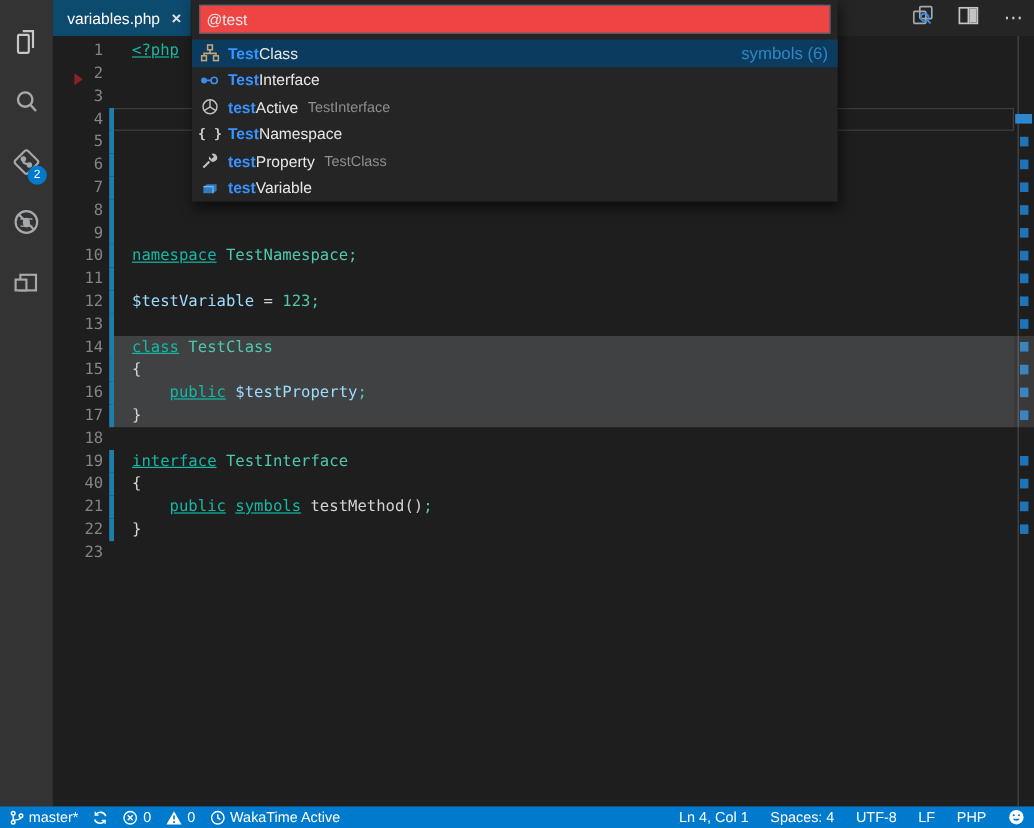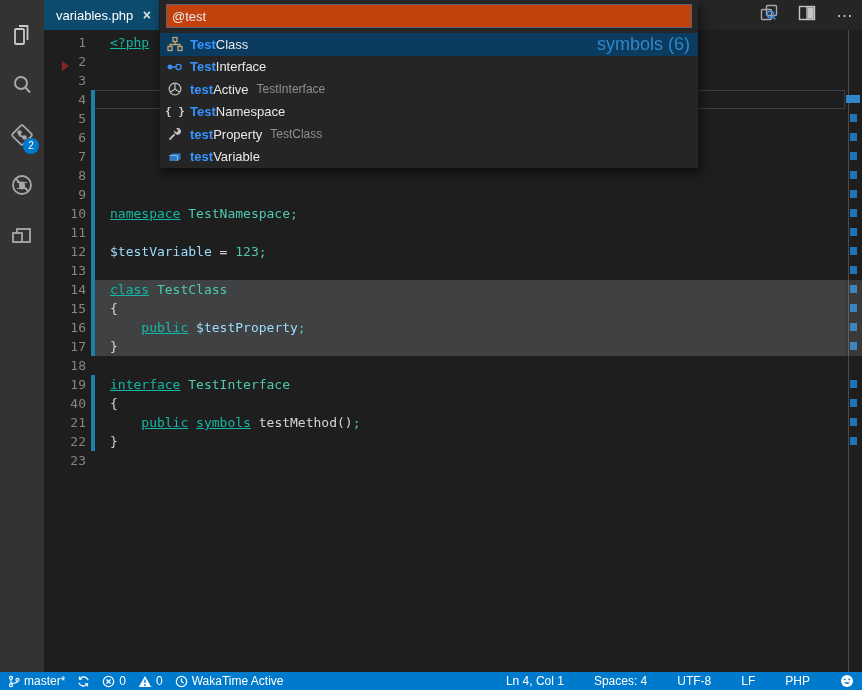--- a/index.html
+++ b/index.html
@@ -47,38 +47,38 @@
   .ruler { position:absolute; right:0; top:0; bottom:0; width:17px; z-index:3; }
   .ruler-line { position:absolute; left:3px; top:0; bottom:0; width:1px; background:#4a4a4a; }
   .rmark { position:absolute; left:5px; width:7px; height:8px; background:#1f74b8; }
   .rmark.wide { left:1px; width:14px; background:#2e86cc; }
   .rblock { position:absolute; left:0; width:17px; background:rgba(255,255,255,0.12); }
 
   
   .quickopen { position:absolute; left:160px; top:0; width:538px; z-index:20;
     background:#252526; box-shadow:2px 5px 10px rgba(0,0,0,0.6); }
   .qo-inputwrap { padding:4px 6px 5px 6px; }
-  .qo-input { width:100%; height:24px; background:#c2410c; border:1px solid #5a646e;
+  .qo-input { width:100%; height:24px; background:#ef4444; border:1px solid #5a646e;
     color:#e8e8e8; font-size:13px; font-family:"Liberation Sans", sans-serif; padding:0 5px; outline:none; caret-color:#ffffff; }
   .qo-list { width:100%; }
   .qo-row { height:22.5px; display:flex; align-items:center; padding:0 8px 0 7px; cursor:pointer; }
   .qo-row.selected { background:#0b3c60; }
   .qo-icon { width:16px; height:16px; flex:none; margin-right:7px; display:flex; align-items:center; justify-content:center;
     font-size:11px; font-weight:bold; color:#d0d0d0; font-family:"DejaVu Sans Mono", monospace; }
   .qo-match { color:#3794ff; font-weight:bold; font-size:13px; }
   .qo-rest { color:#e8e8e8; font-size:13px; }
   .qo-desc { color:#8f8f8f; font-size:12px; margin-left:8px; }
   .qo-spacer { flex:1; }
-  .qo-group { color:#3086c6; font-size:18px; }
+  .qo-group { color:#3086c6; font-size:14px; }
 
   
   .statusbar { position:absolute; left:0; right:0; bottom:0; height:18px; background:#007acc;
     display:flex; align-items:center; color:#ffffff; font-size:12px; padding:0 8px; z-index:6; }
   .sb-left { display:flex; align-items:center; gap:12px; }
-  .sb-right { margin-left:auto; display:flex; align-items:center; gap:30px; }
+  .sb-right { margin-left:auto; display:flex; align-items:center; gap:18px; }
   .sb-item { display:flex; align-items:center; gap:4px; cursor:pointer; white-space:nowrap; }
   .sb-item svg { display:block; }
 </style>
 </head>
 <body>
 
 <div id="app">
 
   <div class="activitybar">
     <div class="ab-item">

